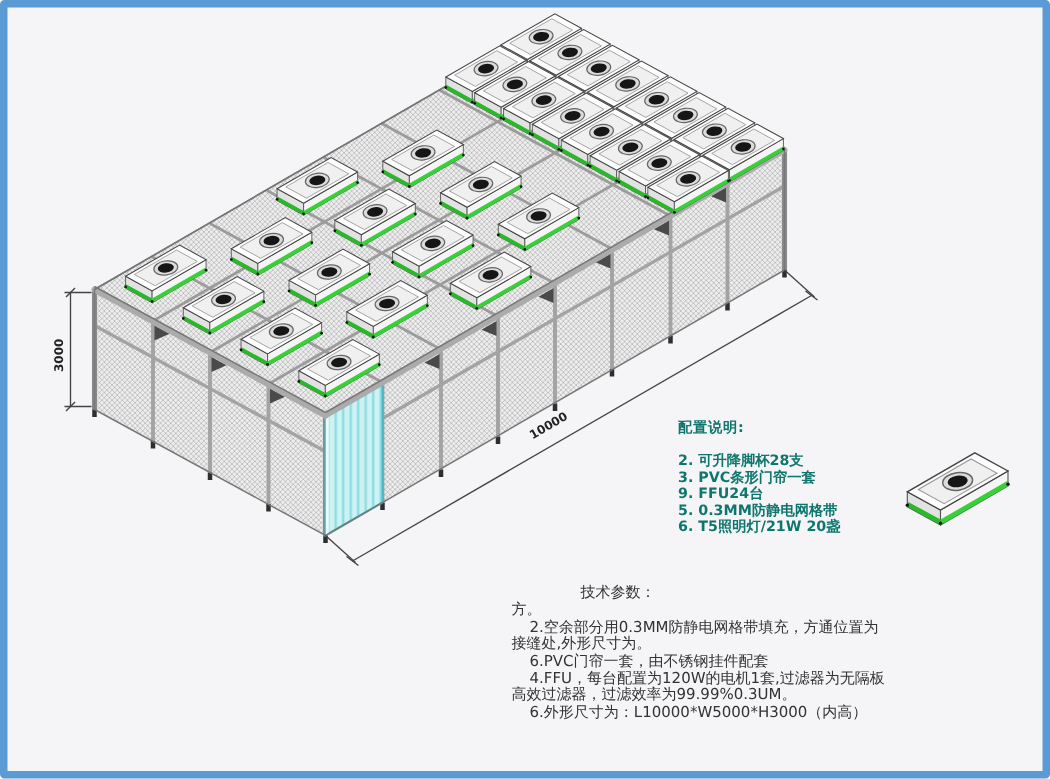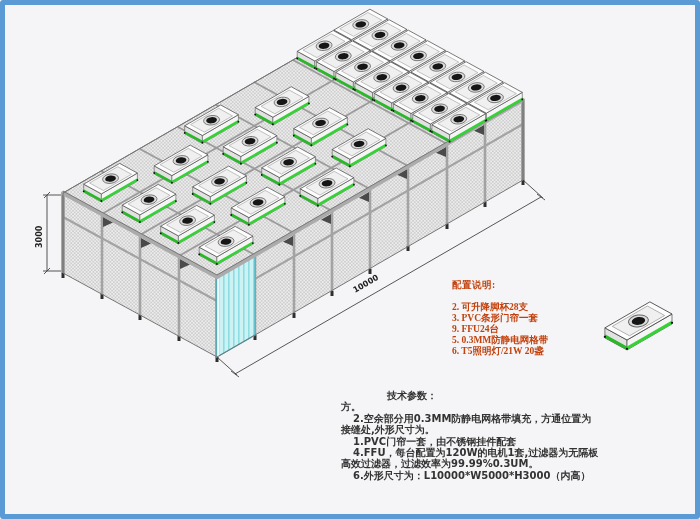--- a/index.html
+++ b/index.html
@@ -41,27 +41,27 @@
   .fanI{fill:#161616}
   .dot{fill:#111}
 
   
   .dim{stroke:#444;stroke-width:.9;fill:none}
   .dimT{font-size:8px;fill:#222;font-weight:bold}
 
   
   .config-block{
     position:absolute;left:447px;top:274px;width:150px;
-    color:#c2410c;font-weight:bold;font-family:Liberation Serif, serif;
+    color:#0f766e;font-weight:bold;
   }
   .cfg-title{font-size:9.5px;margin-bottom:10px;letter-spacing:.5px}
   .cfg-item{font-size:9.5px;line-height:11px;white-space:nowrap}
   .tech-block{
     position:absolute;left:336px;top:385px;width:356px;
-    color:#333;font-weight:bold;font-size:10px;line-height:11.4px;
+    color:#333;font-weight:normal;font-size:10px;line-height:11.4px;
   }
   .t-title{margin-left:46px}
   .t-num{margin-left:12px;white-space:nowrap}
   .t-cont{margin-left:0;white-space:nowrap}
 </style>
 </head>
 <body>
 
 <div class="frame">
 
@@ -243,19 +243,19 @@
     <div class="cfg-item">9. FFU24台</div>
     <div class="cfg-item">5. 0.3MM防静电网格带</div>
     <div class="cfg-item">6. T5照明灯/21W 20盏</div>
   </div>
 
   <div class="tech-block">
     <div class="t-title">技术参数：</div>
     <div class="t-cont">方。</div>
     <div class="t-num">2.空余部分用0.3MM防静电网格带填充，方通位置为</div>
     <div class="t-cont">接缝处,外形尺寸为。</div>
-    <div class="t-num">1.PVC门帘一套，由不锈钢挂件配套</div>
+    <div class="t-num">6.PVC门帘一套，由不锈钢挂件配套</div>
     <div class="t-num">4.FFU，每台配置为120W的电机1套,过滤器为无隔板</div>
     <div class="t-cont">高效过滤器，过滤效率为99.99%0.3UM。</div>
     <div class="t-num">6.外形尺寸为：L10000*W5000*H3000（内高）</div>
   </div>
 
 </div>
 
 </body></html>

